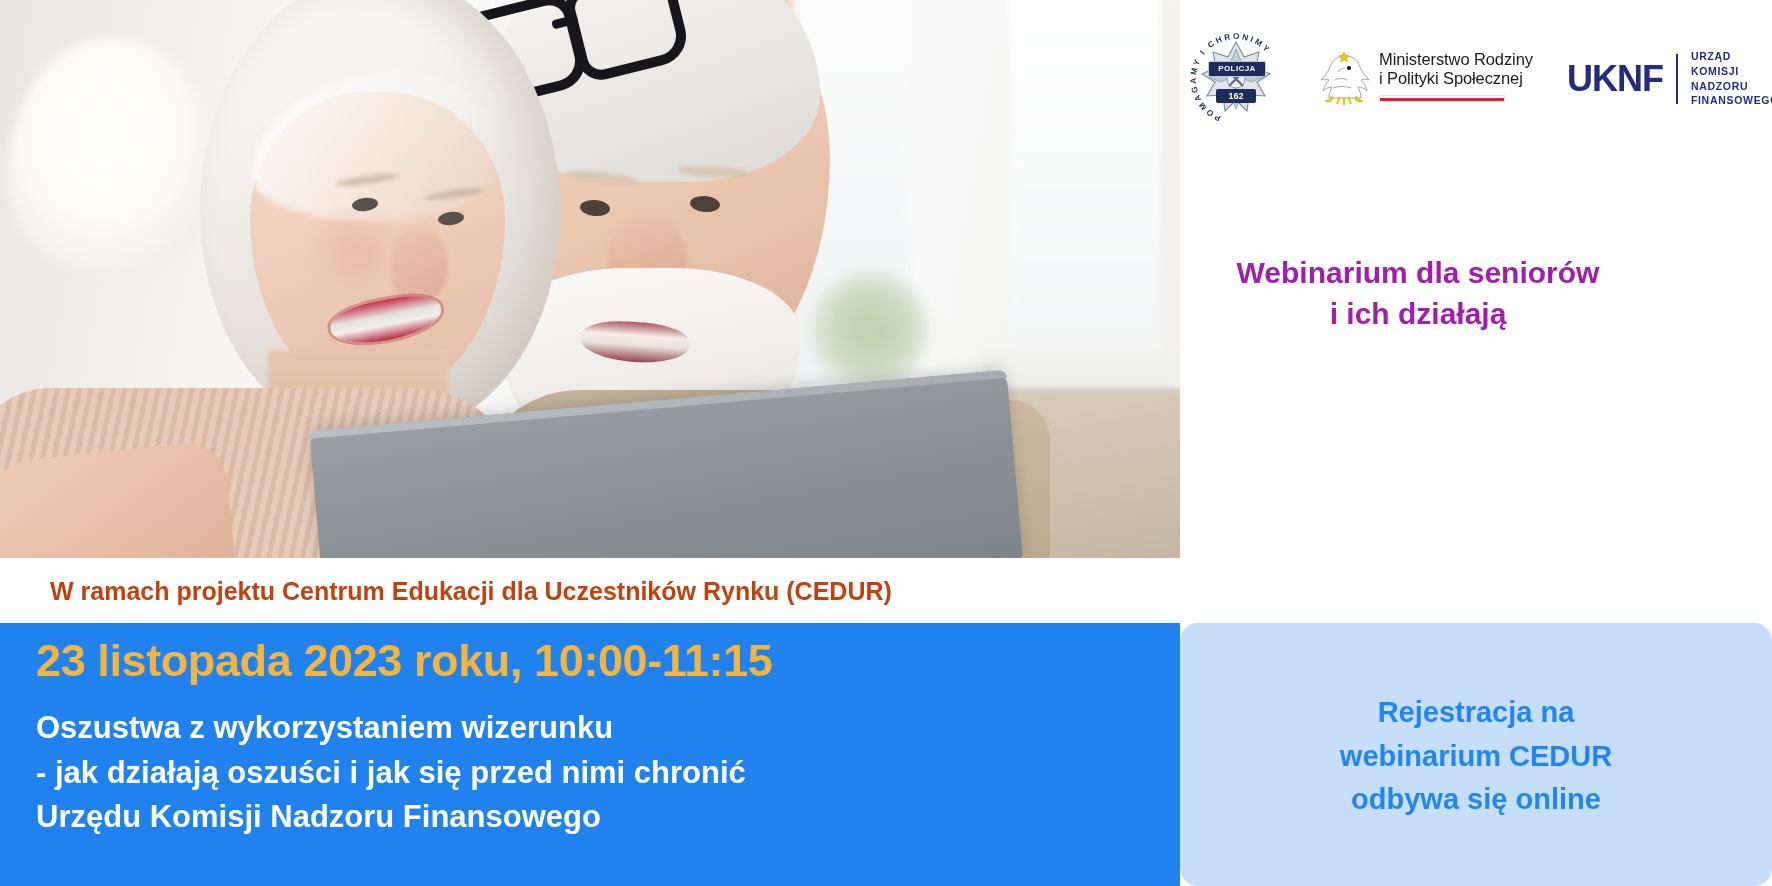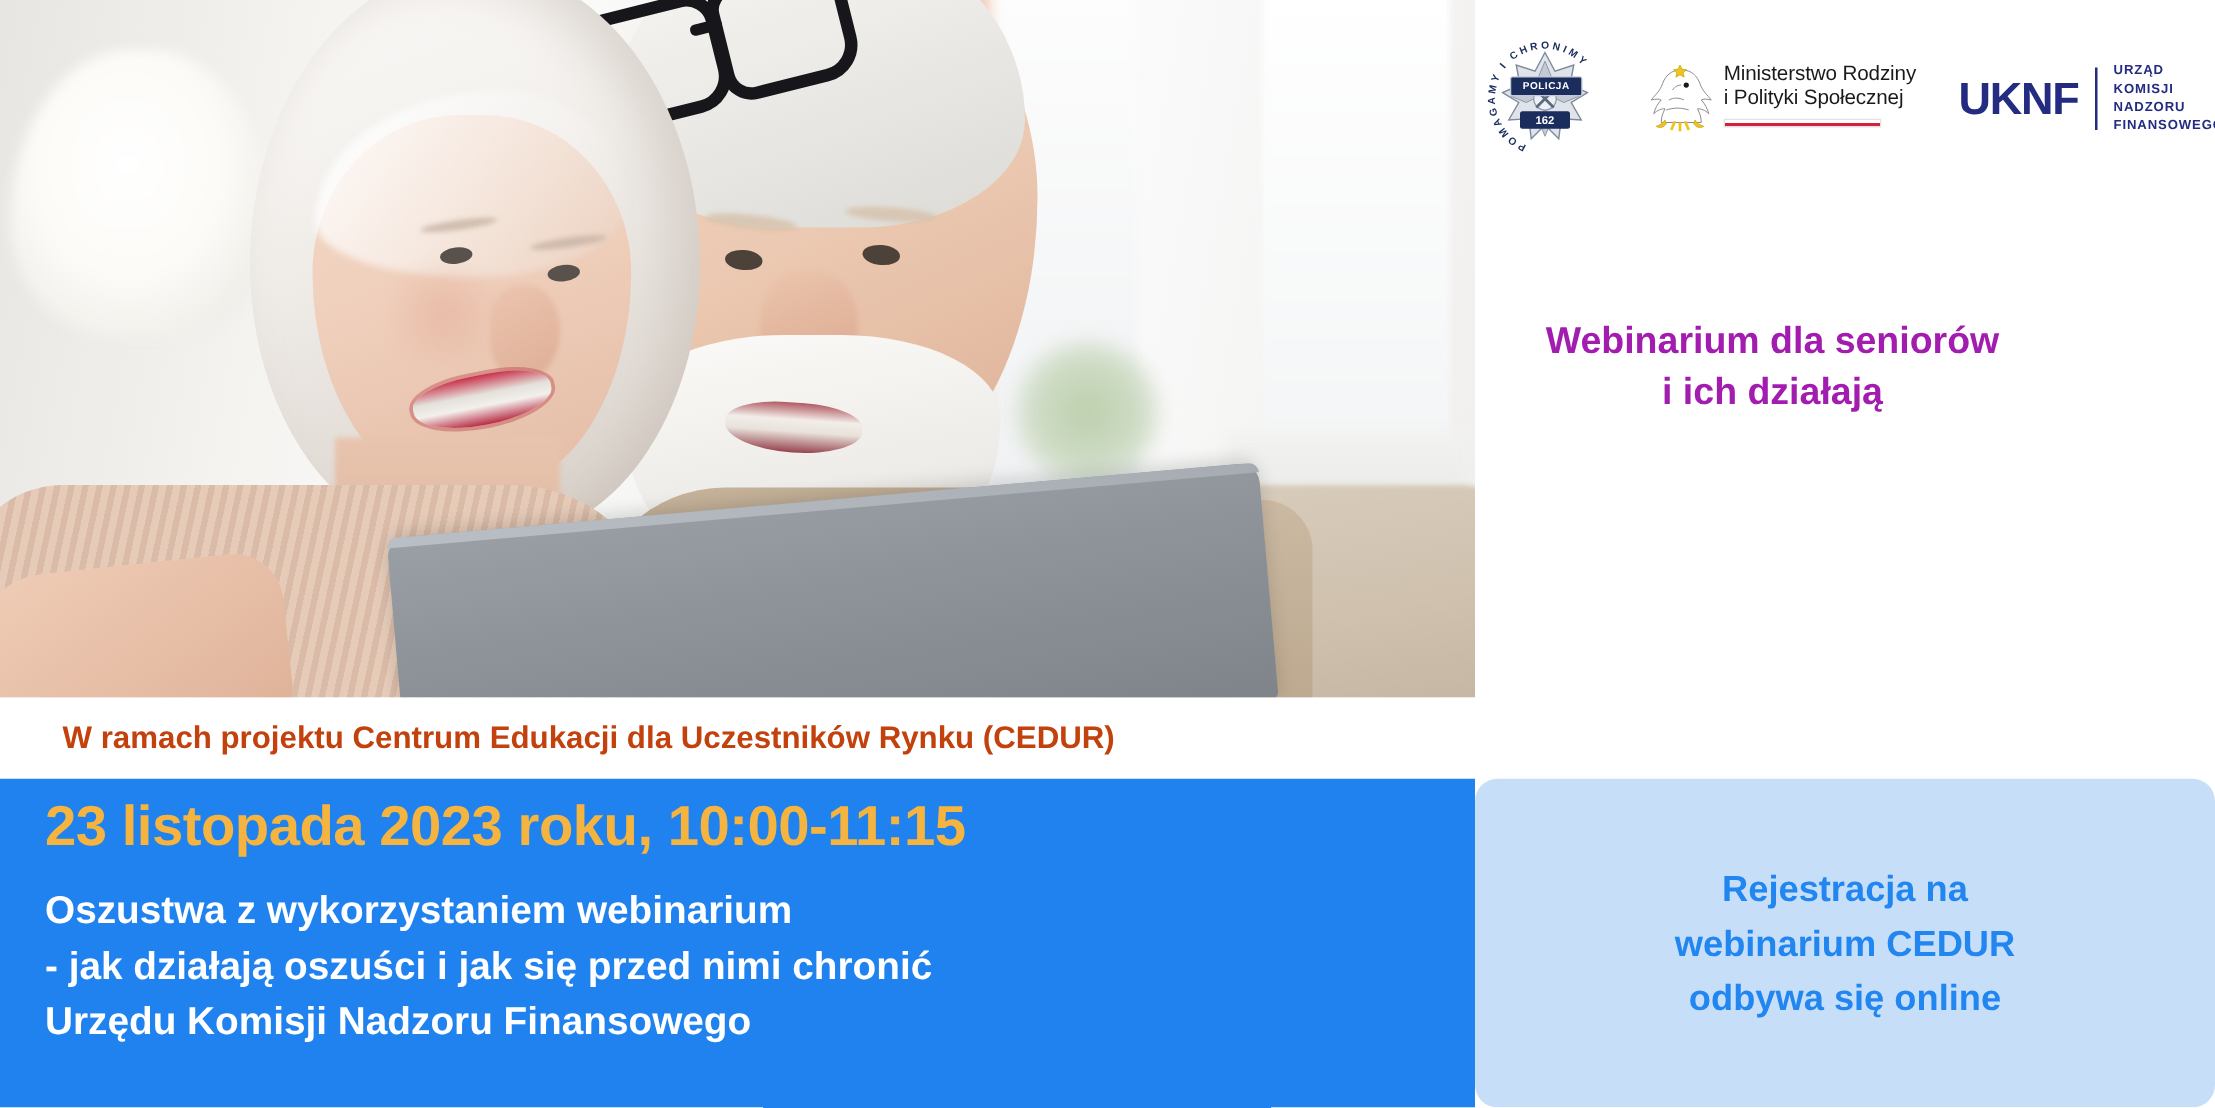--- a/index.html
+++ b/index.html
@@ -632,21 +632,21 @@
     </div>
   </div>
 
   <div class="cedur-strip">
     <div class="cedur-text">W ramach projektu Centrum Edukacji dla Uczestników Rynku (CEDUR)</div>
   </div>
 
   <div class="blue-panel">
     <div class="date-line">23 listopada 2023 roku, 10:00-11:15</div>
     <div class="subject">
-      <div class="subject-line">Oszustwa z wykorzystaniem webinarium</div>
+      <div class="subject-line">Oszustwa z wykorzystaniem wizerunku</div>
       <div class="subject-line">- jak działają oszuści i jak się przed nimi chronić</div>
       <div class="subject-line">Urzędu Komisji Nadzoru Finansowego</div>
     </div>
   </div>
 
   <div class="reg-panel">
     <div class="reg-text">
       <div>Rejestracja na</div>
       <div>webinarium CEDUR</div>
       <div>odbywa się online</div>

